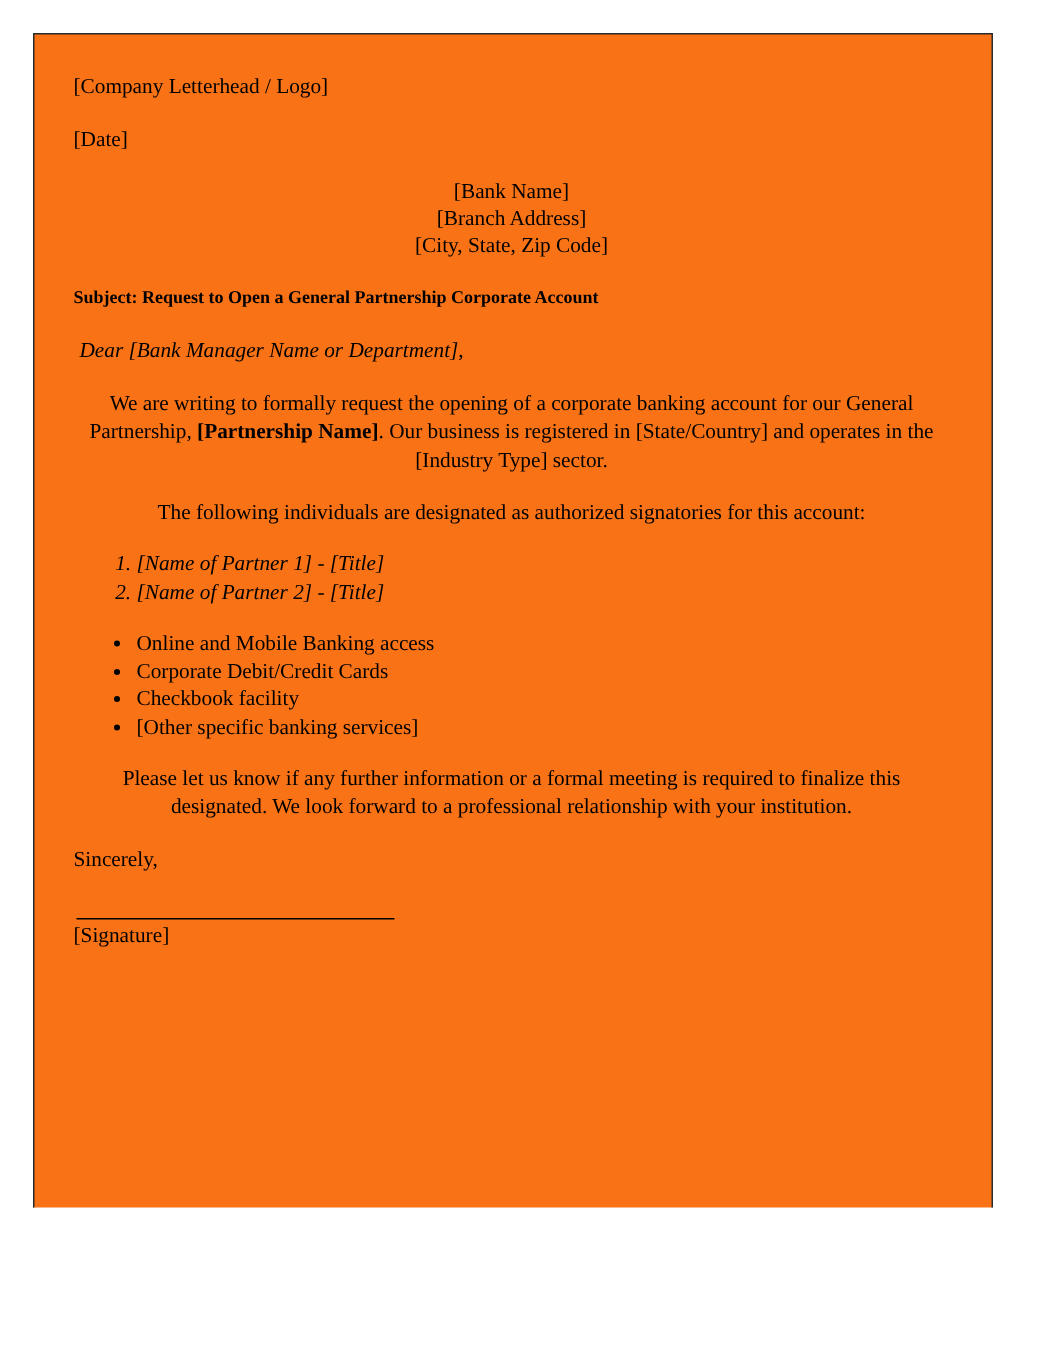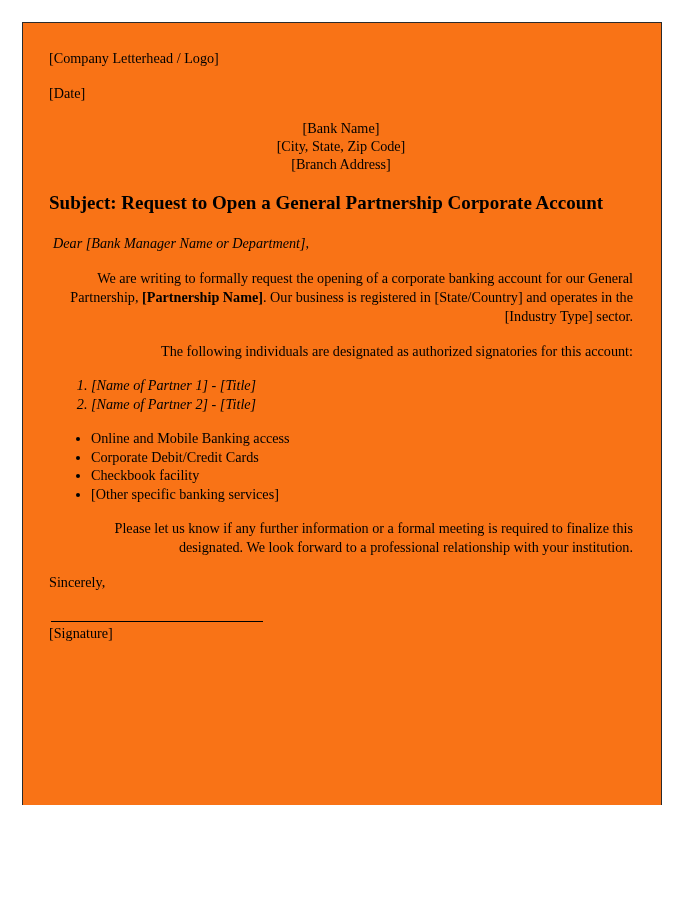--- a/index.html
+++ b/index.html
@@ -46,30 +46,30 @@
   .line { display: block; white-space: nowrap; }
 
   .header-block { margin-bottom: 17px; }
   .date-block { margin-bottom: 17px; }
   .recipient-block { margin-bottom: 18px; }
   .recipient-block .line { line-height: 1.27; text-align: center; }
 
   .subject {
     font-weight: bold;
     margin: 0 0 18px 0;
-    font-size: 19px;
+    font-size: 12px;
   }
   .salutation {
     margin: 0 0 17px 0;
     padding-left: 4px;
     font-style: italic;
   }
   .para {
     margin: 0 0 16px 0;
-    text-align: right;
+    text-align: center;
     line-height: 1.33;
   }
   .para b { font-weight: bold; }
 
   ul.doc-list, ul.svc-list {
     list-style: disc;
     margin: 0 0 16px 0;
     padding-left: 42px;
   }
   ul.doc-list li, ul.svc-list li {
@@ -108,22 +108,22 @@
         <div class="block header-block">
           <span class="line">[Company Letterhead / Logo]</span>
         </div>
 
         <div class="block date-block">
           <span class="line">[Date]</span>
         </div>
 
         <div class="block recipient-block">
           <span class="line">[Bank Name]</span>
+          <span class="line">[Branch Address]</span>
           <span class="line">[City, State, Zip Code]</span>
-          <span class="line">[Branch Address]</span>
         </div>
 
         <p class="subject">Subject: Request to Open a General Partnership Corporate Account</p>
 
         <p class="salutation">Dear [Bank Manager Name or Department],</p>
 
         <p class="para"><span>We are writing to formally request the opening of a corporate banking account for our General Partnership, </span><b>[Partnership Name]</b><span>. Our business is registered in [State/Country] and operates in the [Industry Type] sector.</span></p>
 
 
 

